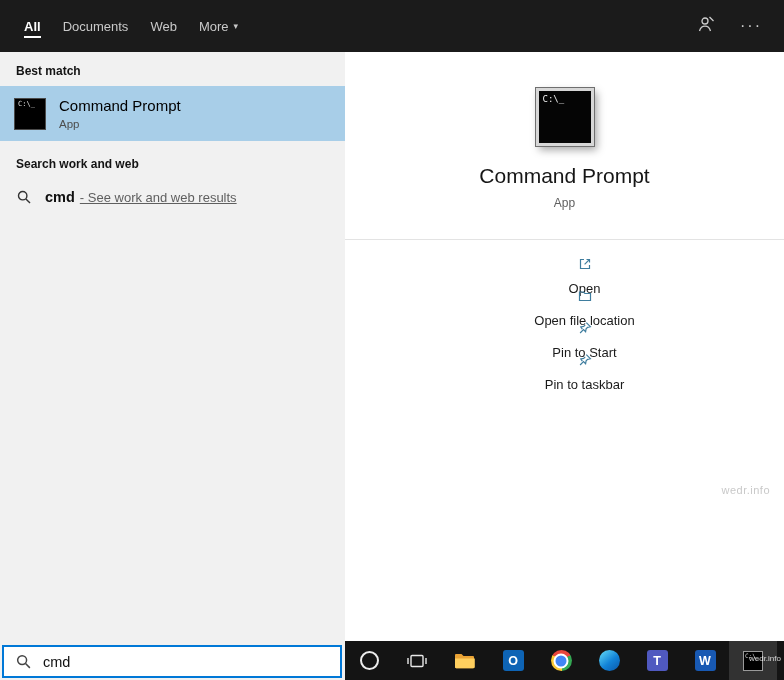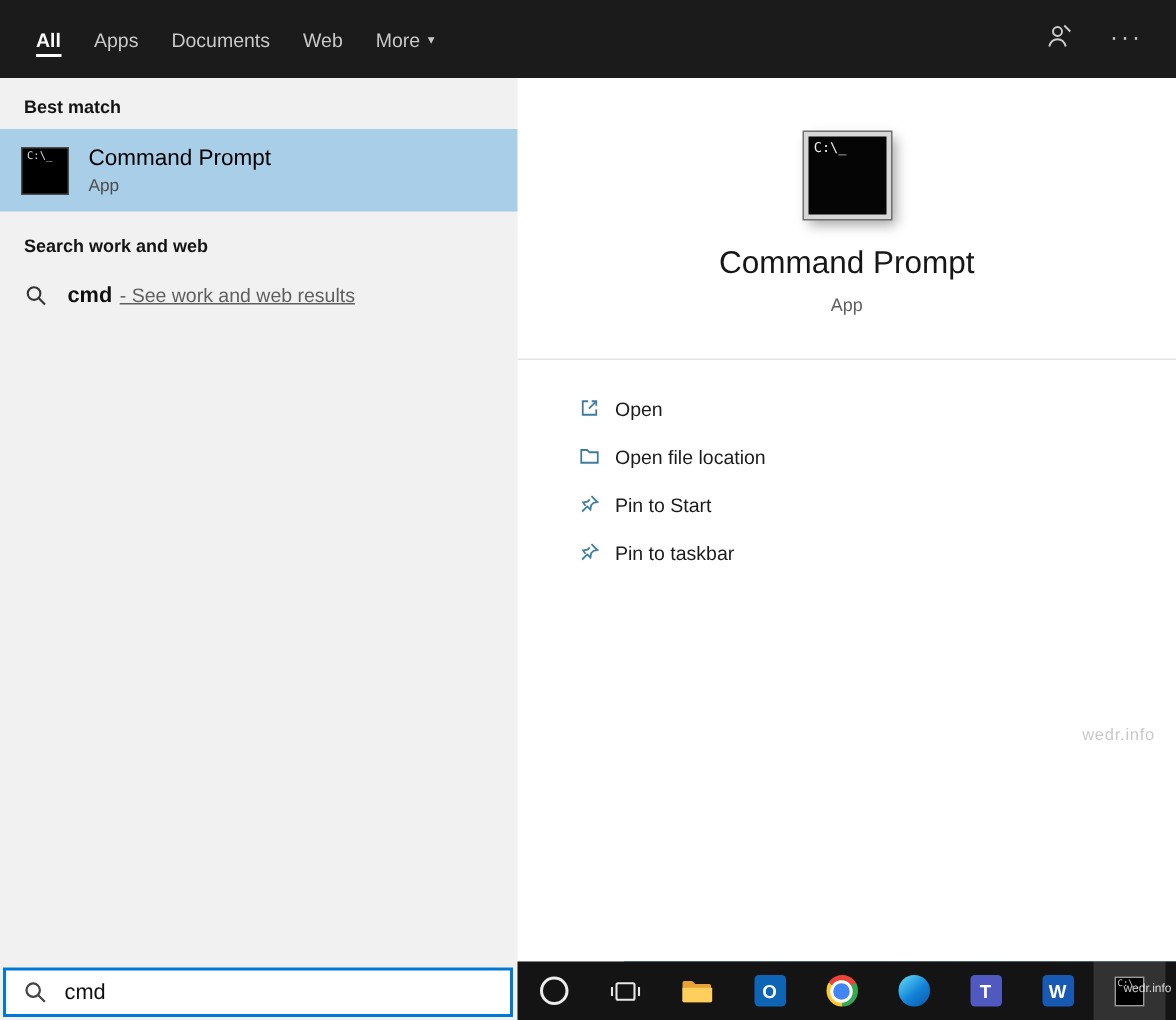--- a/index.html
+++ b/index.html
@@ -37,21 +37,21 @@
 
   
   .right-panel { position:absolute; top:52px; left:345px; right:0; bottom:39px; background:#fff; }
   .hero { text-align:center; padding-top:36px; }
   .cmd-icon-lg { width:58px; height:58px; margin:0 auto; background:#050505; border:3px solid #d7d7d7; outline:1px solid #6f6f6f;
                  box-shadow:3px 4px 8px rgba(0,0,0,.35); color:#eee; font-family:"DejaVu Sans Mono", monospace;
                  font-size:9px; text-align:left; padding:3px 0 0 4px; overflow:hidden; }
   .app-title { font-size:21px; font-weight:400; color:#161616; margin-top:18px; }
   .app-sub { font-size:12px; color:#5f5f5f; margin-top:8px; }
   .actions { list-style:none; margin-top:29px; border-top:1px solid #e3e3e3; padding-top:16px; }
-  .action { height:32px; display:flex; align-items:center; gap:9px; padding-left:40px; font-size:13px; color:#1b1b1b; cursor:pointer; }
+  .action { height:32px; display:flex; align-items:center; gap:9px; padding-left:40px; font-size:13px; color:#1b1b1b; cursor:pointer;flex-direction:column; }
   .action.hl { background:#e9e9e9; }
   .action svg { flex:none; }
   .wm-panel { position:absolute; right:14px; top:432px; font-size:11px; color:#c9c9c9; letter-spacing:0.5px; }
 
   
   .taskbar { position:absolute; left:345px; right:0; bottom:0; height:39px; background:#141414; display:flex; align-items:center; }
   .tb-btn { width:48px; height:39px; display:flex; align-items:center; justify-content:center; cursor:pointer; }
   .tb-btn.active { background:rgba(255,255,255,.13); }
   .circle-icon { width:19px; height:19px; border:2px solid #ececec; border-radius:50%; }
   .sq { width:21px; height:21px; border-radius:3px; color:#fff; font-weight:bold; font-size:12.5px;
@@ -72,23 +72,20 @@
 <body>
 
 <div class="screen">
 
   <header class="topbar">
     <nav class="tabs">
       <div class="tab active">
         <span>All</span>
       </div>
       <div class="tab">
-        <span>Apps</span>
-      </div>
-      <div class="tab">
         <span>Documents</span>
       </div>
       <div class="tab">
         <span>Web</span>
       </div>
       <div class="tab">
         <span>More</span>
         <span class="caret">▾</span>
       </div>
     </nav>

